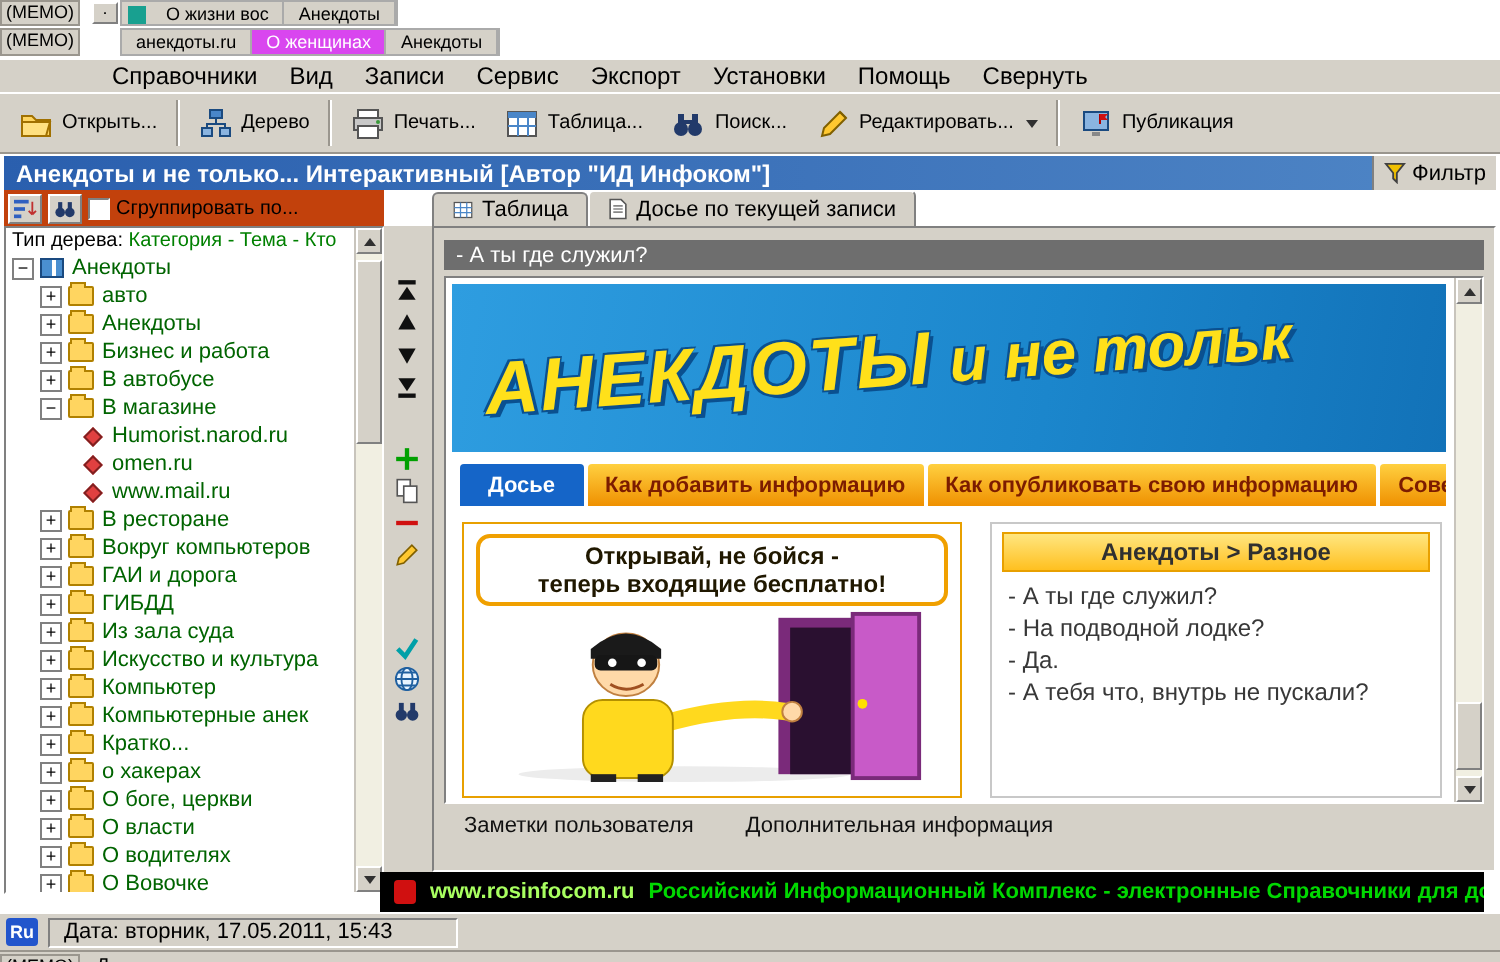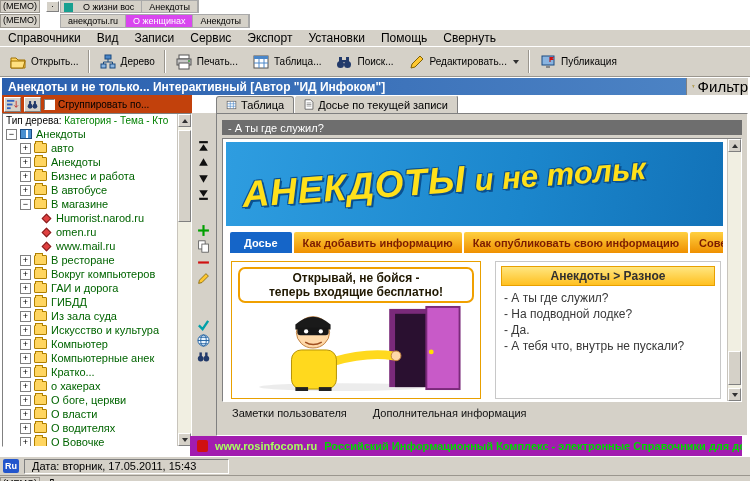--- a/index.html
+++ b/index.html
@@ -16,37 +16,37 @@
               border:1px solid; border-color:#fff #808080 #808080 #fff; font-size:9px; text-align:center; line-height:9px; }
   .memo-cells { position:absolute; display:flex; align-items:stretch; background:#d5d1c8; border:1px solid #aaa; }
   .memo-cells.r1c { left:60px; top:0; height:13px; }
   .memo-cells.r2c { left:60px; top:14px; height:14px; }
   .memo-ico { width:9px; height:9px; background:#18a090; margin:2px 3px 0 3px; flex:0 0 auto; }
   .memo-cell { font-size:9px; line-height:12px; padding:0 7px; border-right:1px solid #aaa; white-space:nowrap; color:#000; }
   .memo-cell.selected { background:#d946ef; color:#fff; }
 
   
   #menubar { position:absolute; left:0; top:29px; width:750px; height:17px; background:#d5d1c8;
-             border-top:1px solid #fff; display:flex; align-items:center; font-size:12px; color:#000; }
+             border-top:1px solid #fff; display:flex; align-items:center; font-size:12px; color:#000;padding-left:48px; }
   .menu-item { padding:0 8px; white-space:nowrap; cursor:default; }
 
   
   #toolbar { position:absolute; left:0; top:46px; width:750px; height:31px; background:#d5d1c8;
              border-top:1px solid #fff; border-bottom:1px solid #9a968e; display:flex; align-items:stretch; padding-left:2px; }
   .tb-btn { display:flex; flex-direction:row; align-items:center; gap:4px; padding:2px 7px; font-size:10px; color:#000; white-space:nowrap; }
   .tb-btn .ic { width:18px; height:16px; flex:0 0 auto; }
   .tb-sep { width:2px; margin:3px 2px; border-left:1px solid #9a968e; border-right:1px solid #fff; }
   .dd-arrow { width:0; height:0; border-left:3px solid transparent; border-right:3px solid transparent; border-top:4px solid #303030; margin-left:2px; }
 
   
   #title-banner { position:absolute; left:2px; top:78px; width:746px; height:17px;
                   background:linear-gradient(90deg,#2a5fae,#4f86c6); color:#fff; font-weight:bold; font-size:12px;
                   display:flex; align-items:center; padding-left:6px; }
   #filter-area { position:absolute; right:0; top:0; height:100%; width:62px; background:#d5d1c8; color:#000;
-                 font-weight:normal; font-size:15px; display:flex; align-items:center; gap:3px; padding-left:5px;
+                 font-weight:normal; font-size:11px; display:flex; align-items:center; gap:3px; padding-left:5px;
                  border-left:1px solid #808080; }
 
   
   #subheader-left { position:absolute; left:2px; top:95px; width:190px; height:18px; background:#c2410c;
                     display:flex; align-items:center; gap:3px; padding-left:2px; font-size:10px; overflow:hidden; }
   .mini-btn { width:17px; height:15px; background:#d5d1c8; border:1px solid; border-color:#fff #808080 #808080 #fff;
               display:flex; align-items:center; justify-content:center; }
   .checkbox { width:11px; height:11px; background:#fff; border:1px solid; border-color:#808080 #fff #fff #808080; flex:0 0 auto; }
   #group-label { white-space:nowrap; overflow:hidden; text-overflow:ellipsis; }
 
@@ -125,21 +125,21 @@
 
   #web-scroll { right:0; top:0; height:100%; }
   #web-thumb { bottom:16px; height:34px; }
   #tree-thumb { top:16px; height:92px; }
 
   #bottom-links { position:absolute; left:5px; right:5px; top:290px; height:18px; display:flex; align-items:center; gap:26px;
                   padding-left:10px; font-size:11px; color:#101010; }
   .blink-label { white-space:nowrap; }
 
   
-  #footer-bar { position:absolute; left:190px; top:436px; width:552px; height:20px; background:#a21caf;
+  #footer-bar { position:absolute; left:190px; top:436px; width:552px; height:20px; background:#000000;
                 display:flex; align-items:center; gap:7px; padding:0 7px; overflow:hidden; }
   .footer-logo { width:11px; height:12px; background:#d01010; border-radius:2px; flex:0 0 auto; }
   .footer-url { color:#a8ff60; font-size:11px; font-weight:bold; white-space:nowrap; }
   .footer-text { color:#00d800; font-size:11px; font-weight:bold; white-space:nowrap; }
 
   
   #status-bar { position:absolute; left:0; top:456px; width:750px; height:19px; background:#d5d1c8;
                 border-top:1px solid #fff; display:flex; align-items:center; gap:5px; padding-left:3px; }
   #lang-badge { width:16px; height:14px; background:#2255cc; color:#fff; font-size:9px; font-weight:bold;
                 display:flex; align-items:center; justify-content:center; border-radius:2px; }

